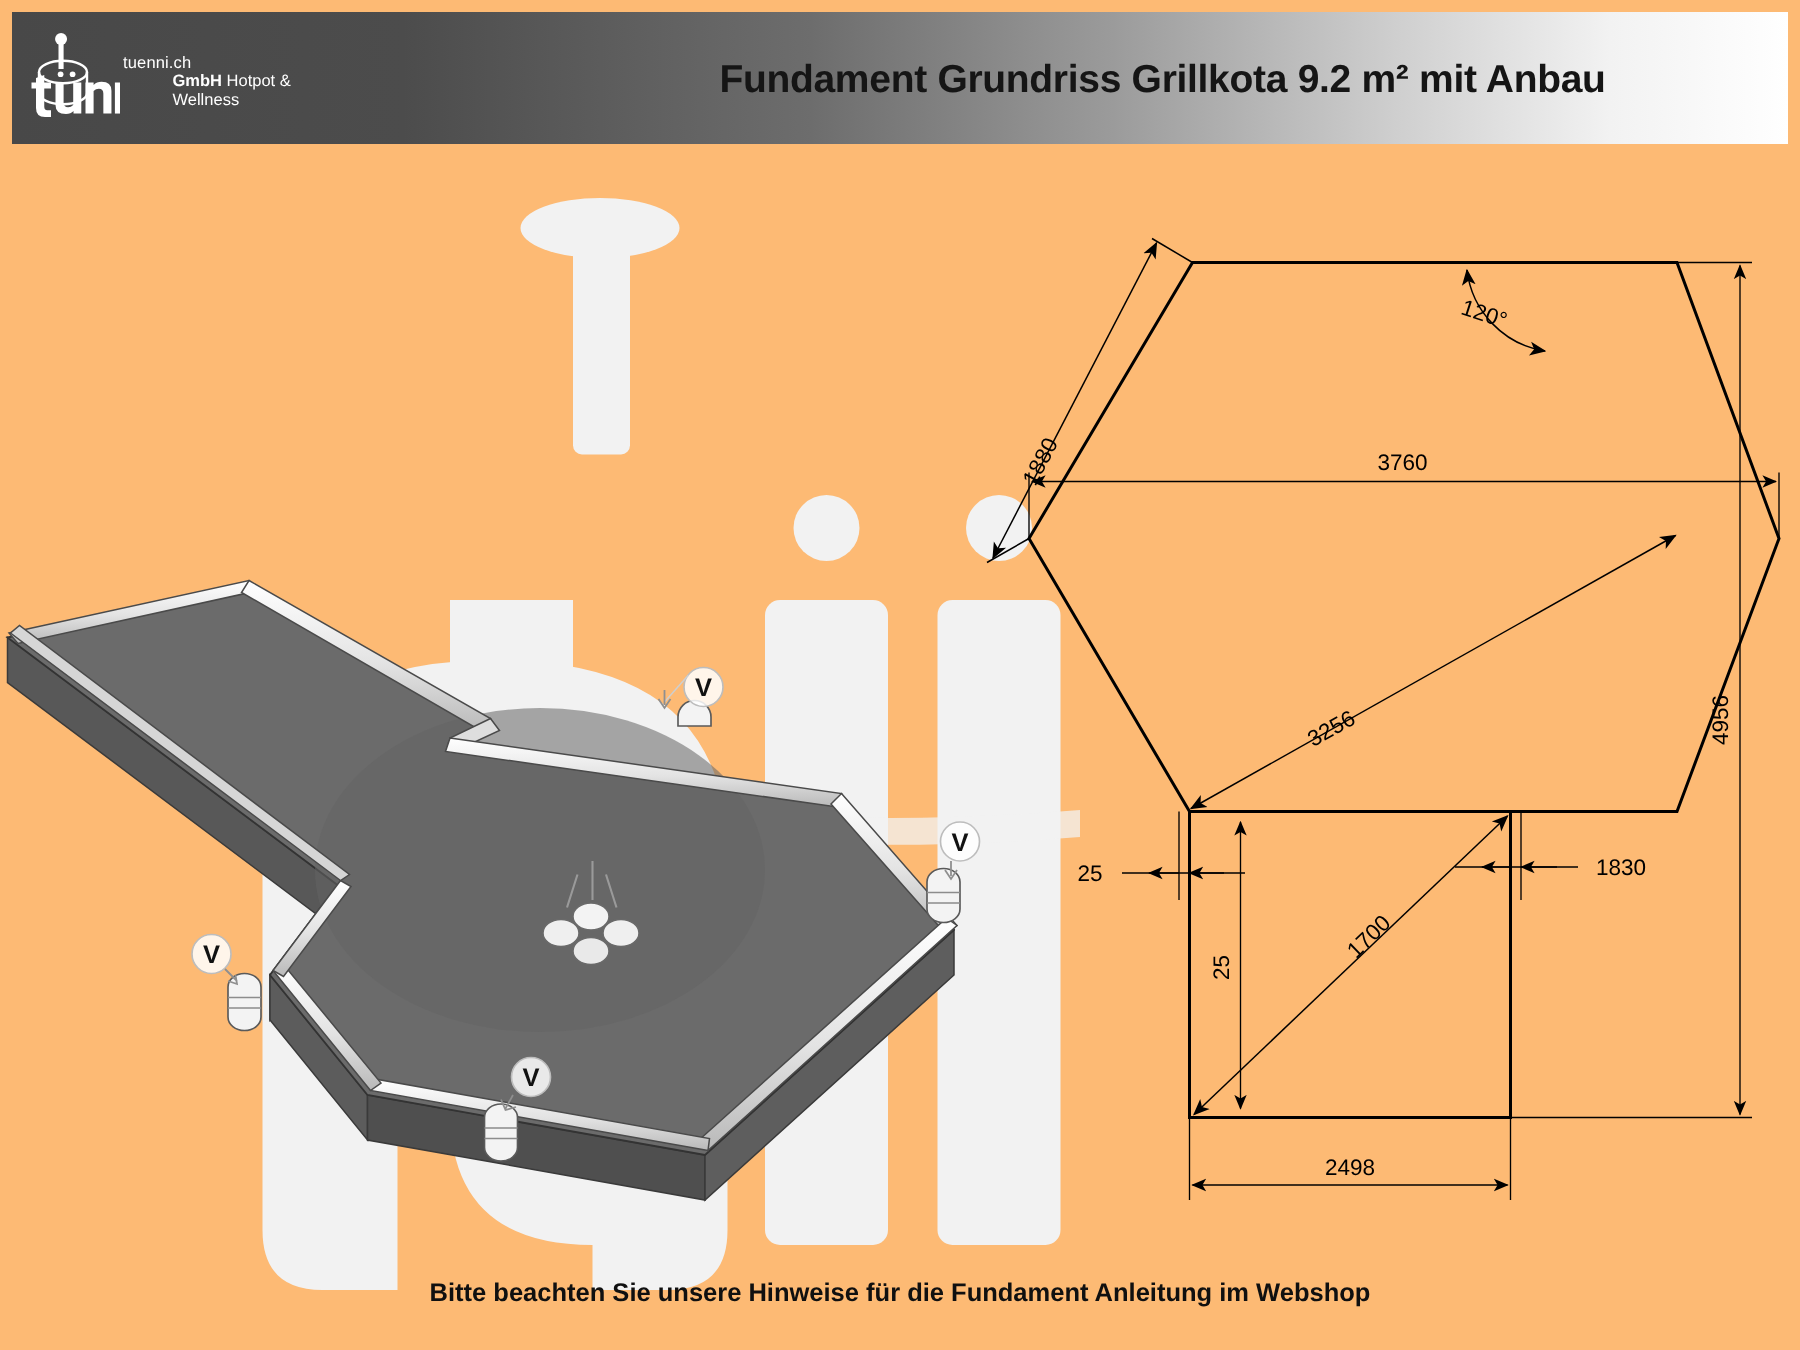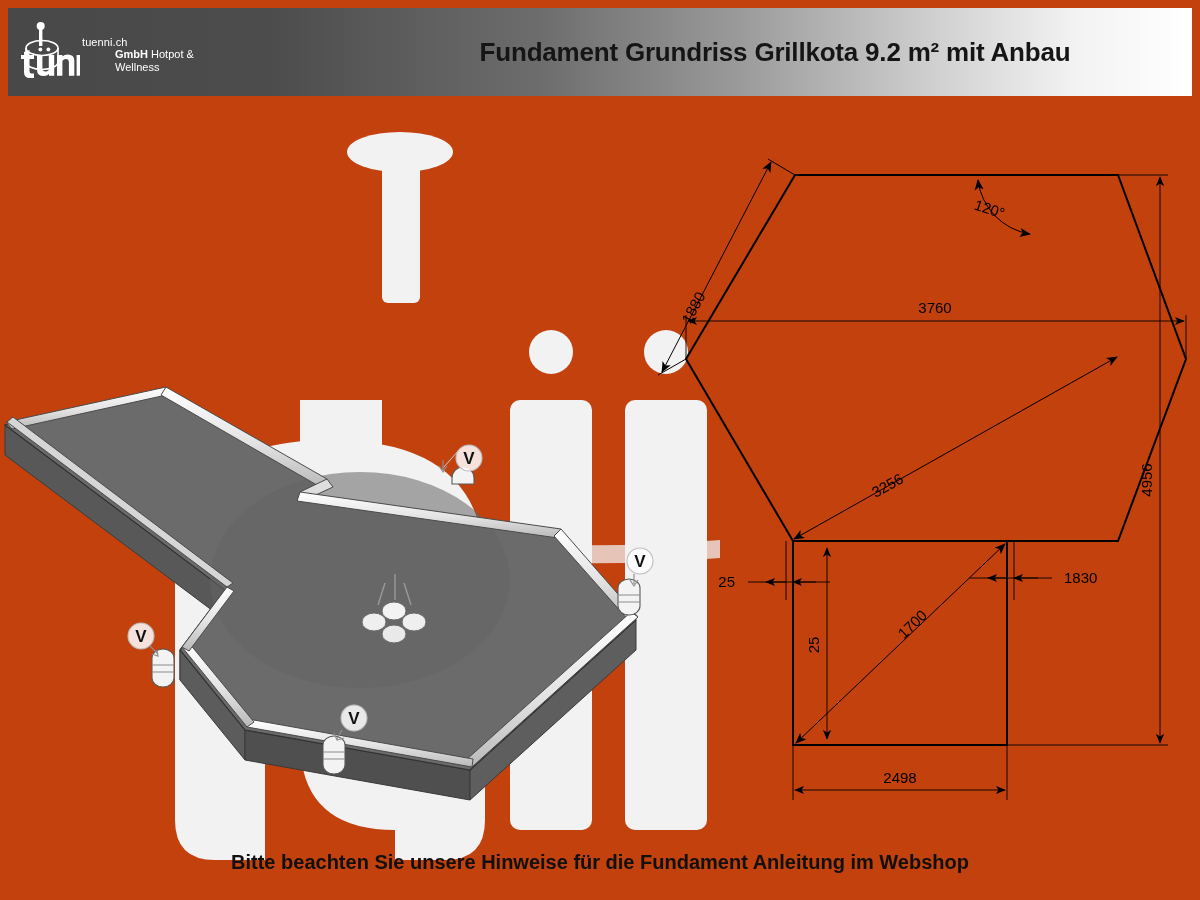--- a/index.html
+++ b/index.html
@@ -3,21 +3,21 @@
 <meta charset="utf-8">
 <style>
   html,body{margin:0;padding:0;}
   body{
     width:1200px;height:900px;
     background:#ffffff;
     font-family:"Liberation Sans", sans-serif;
     overflow:hidden;
     position:relative;
   }
-  #page{position:relative;width:1200px;height:900px;background:#c2410c;}
+  #page{position:relative;width:1200px;height:900px;background:#fdba74;}
 
   
   .header{
     position:absolute;left:8px;top:8px;width:1184px;height:88px;
     background:linear-gradient(90deg,#484848 0%,#4c4c4c 22%,#6d6d6d 45%,#9b9b9b 62%,#cfcfcf 78%,#f2f2f2 90%,#ffffff 100%);
     box-sizing:border-box;
   }
   .logo-block{position:absolute;left:10px;top:14px;width:210px;height:62px;}
   .logo-mark{position:absolute;left:0;top:0;width:62px;height:58px;}
   .logo-txt{position:absolute;left:64px;top:14px;color:#ffffff;line-height:1.12;}
@@ -35,21 +35,21 @@
   .watermark{position:absolute;left:0;top:100px;width:760px;height:800px;pointer-events:none;}
 
   
   .iso{position:absolute;left:0;top:100px;width:700px;height:740px;}
   .plan{position:absolute;left:620px;top:100px;width:580px;height:740px;}
 
   
   .footer{
     position:absolute;left:0;top:845px;width:1200px;height:34px;
     display:flex;align-items:center;justify-content:center;
-    font-size:20px;font-weight:700;color:#101010;
+    font-size:17px;font-weight:700;color:#101010;
   }
   svg{display:block;}
   .dimtxt{font-family:"Liberation Sans", sans-serif;font-size:15px;fill:#000;}
 </style>
 </head>
 <body>
 
 <div id="page">
 
   <div class="watermark">

